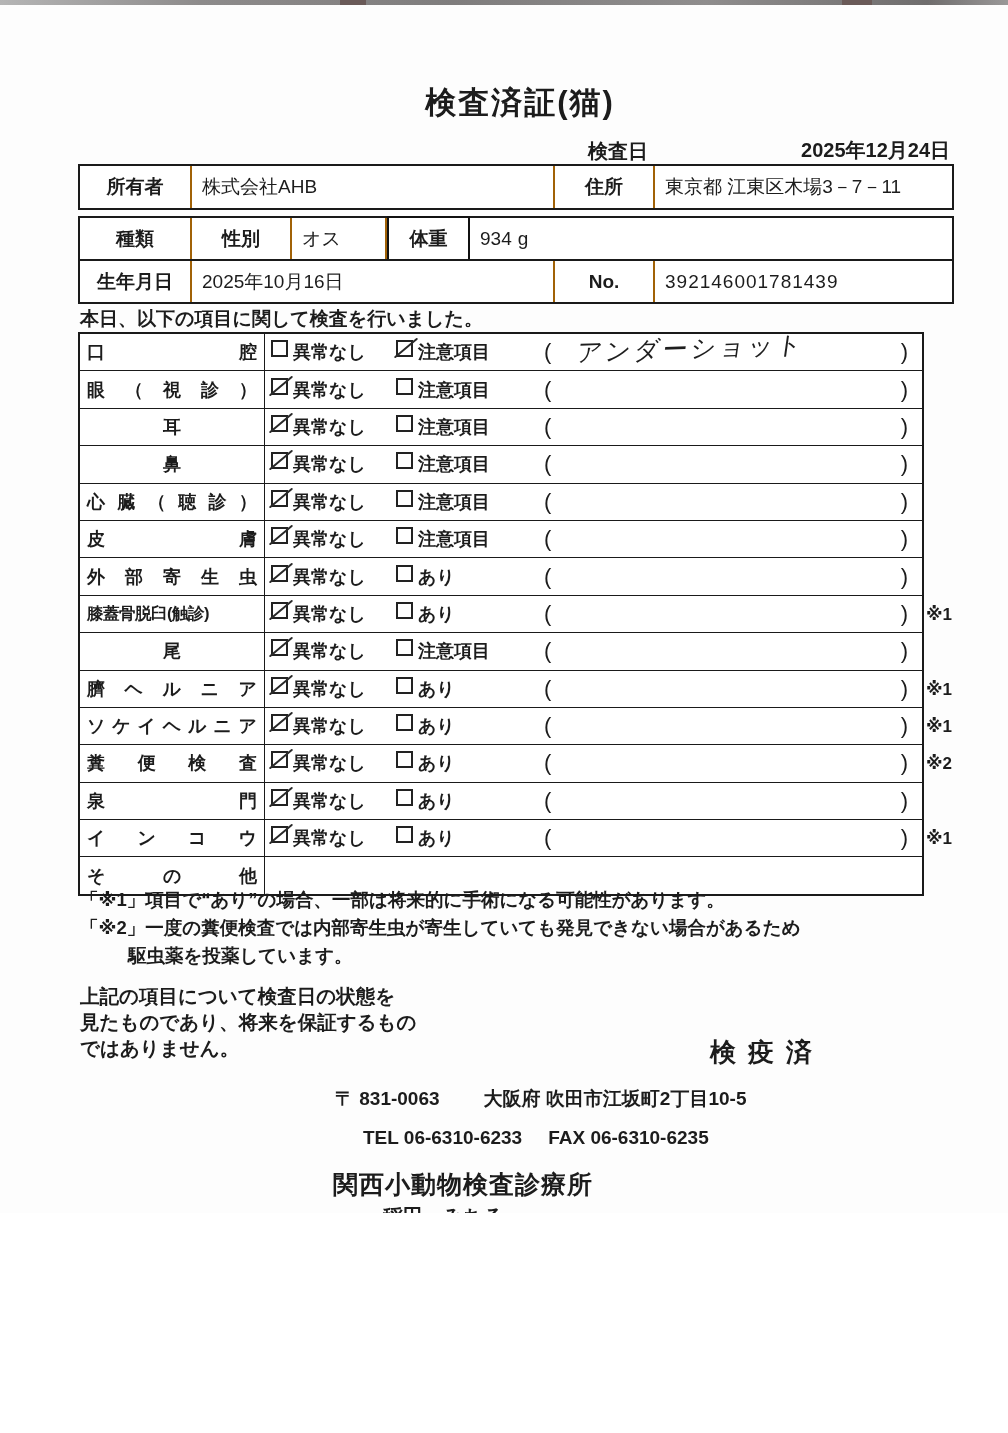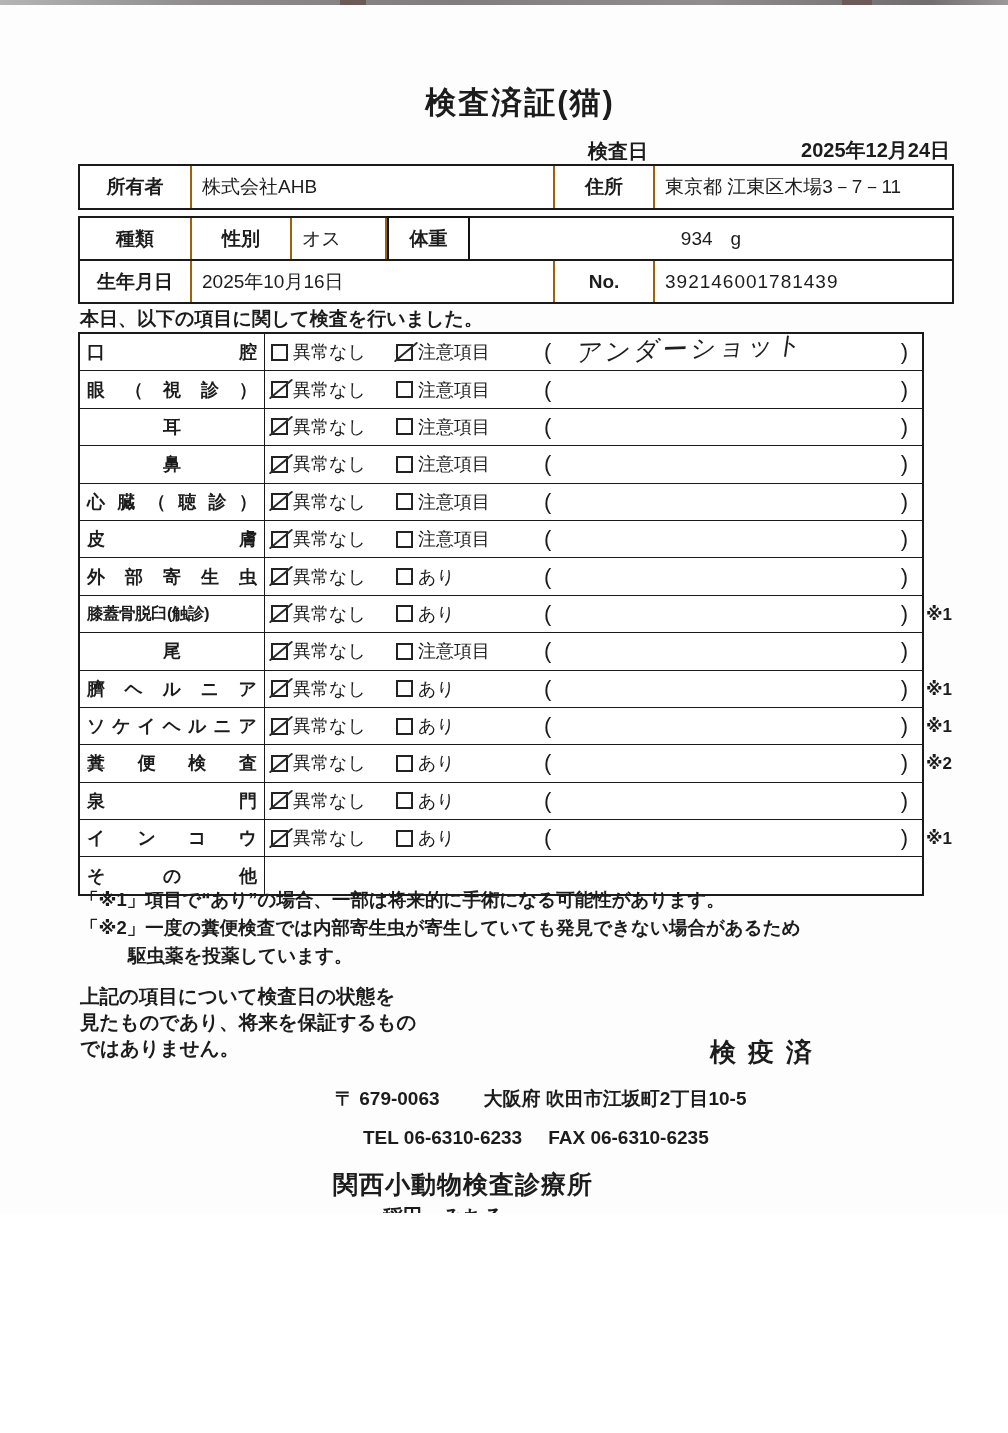--- a/index.html
+++ b/index.html
@@ -21,21 +21,21 @@
 
   
   .tbl{position:absolute;border:2.5px solid #1a1a1a;display:flex;flex-direction:column;background:#fff;}
   .trow{display:flex;flex:1;}
   .trow + .trow{border-top:2px solid #1a1a1a;}
   .tcell{display:flex;align-items:center;padding:0 10px;font-size:19px;font-weight:500;overflow:visible;white-space:nowrap;}
   .tcell.lbl{justify-content:center;font-weight:600;padding:0 4px;}
   .tcell.bordered-r{border-right:2px solid #a16207;}
   .tcell.heavy{border:2.5px solid #111;margin:-2px 0;}
   .condensed{display:inline-block;transform:scaleX(.82);transform-origin:left center;letter-spacing:0;}
-  .weight-cell{justify-content:center;gap:18px;}
+  .weight-cell{justify-content:flex-start;gap:6px;}
 
   #owner-table{left:78px;top:164px;width:872px;height:42px;}
   #pet-table{left:78px;top:216px;width:872px;height:84px;}
   .c1{width:102px;flex:none;}
   .c2{width:341px;flex:none;}
   .c3{width:90px;flex:none;}
   .c4{flex:1;}
   .c4a{width:73px;flex:none;}
   .c4b{width:71px;flex:none;}
   .c4c{flex:1;}
@@ -45,21 +45,21 @@
   
   .checklist{position:absolute;left:78px;top:332px;width:842px;border:2.5px solid #1a1a1a;background:#fff;}
   .crow{display:flex;height:36.4px;position:relative;}
   .crow + .crow{border-top:1.8px solid #1a1a1a;}
   .clabel{width:170px;flex:none;border-right:1.8px solid #1a1a1a;display:flex;align-items:center;
     padding:0 7px;font-size:18px;font-weight:600;white-space:nowrap;}
   .clabel.spread{justify-content:space-between;}
   .clabel.single{justify-content:center;}
   .clabel.plain{justify-content:flex-start;font-size:16.5px;letter-spacing:-.5px;}
   .ccontent{flex:1;display:flex;align-items:center;padding-left:6px;position:relative;}
-  .opt{display:flex;align-items:center;gap:5px;font-size:18px;font-weight:400;white-space:nowrap;}
+  .opt{display:flex;align-items:flex-start;gap:5px;font-size:18px;font-weight:700;white-space:nowrap;}
   .opt1{width:125px;flex:none;}
   .opt2{width:148px;flex:none;}
   .cb{width:13px;height:13px;border:2px solid #222;display:inline-block;position:relative;flex:none;background:#fff;}
   .cb.checked::after{content:'';position:absolute;left:-7px;top:5px;width:30px;height:2px;background:#2a2a2a;
     transform:rotate(-40deg);border-radius:2px;}
   .paren{font-size:22px;font-weight:500;}
   .paren.close{margin-right:14px;}
   .note{flex:1;padding-left:26px;font-size:18px;}
   .hand{font-family:"DejaVu Sans",sans-serif;font-size:25px;font-weight:400;letter-spacing:3px;
     transform:rotate(-2deg) skewX(-10deg);transform-origin:left center;color:#1e1e1e;}
@@ -448,21 +448,21 @@
 
   <div class="disclaimer">
     <div>上記の項目について検査日の状態を</div>
     <div>見たものであり、将来を保証するもの</div>
     <div>ではありません。</div>
   </div>
 
   <div class="stamp">検疫済</div>
 
   <div class="addr-row">
-    <span>〒 679-0063</span>
+    <span>〒 831-0063</span>
     <span>大阪府 吹田市江坂町2丁目10-5</span>
   </div>
 
   <div class="tel-row">
     <span>TEL 06-6310-6233</span>
     <span>FAX 06-6310-6235</span>
   </div>
 
   <div class="clinic-name">関西小動物検査診療所</div>
   <div class="vet-name">稲田　みちる</div>

